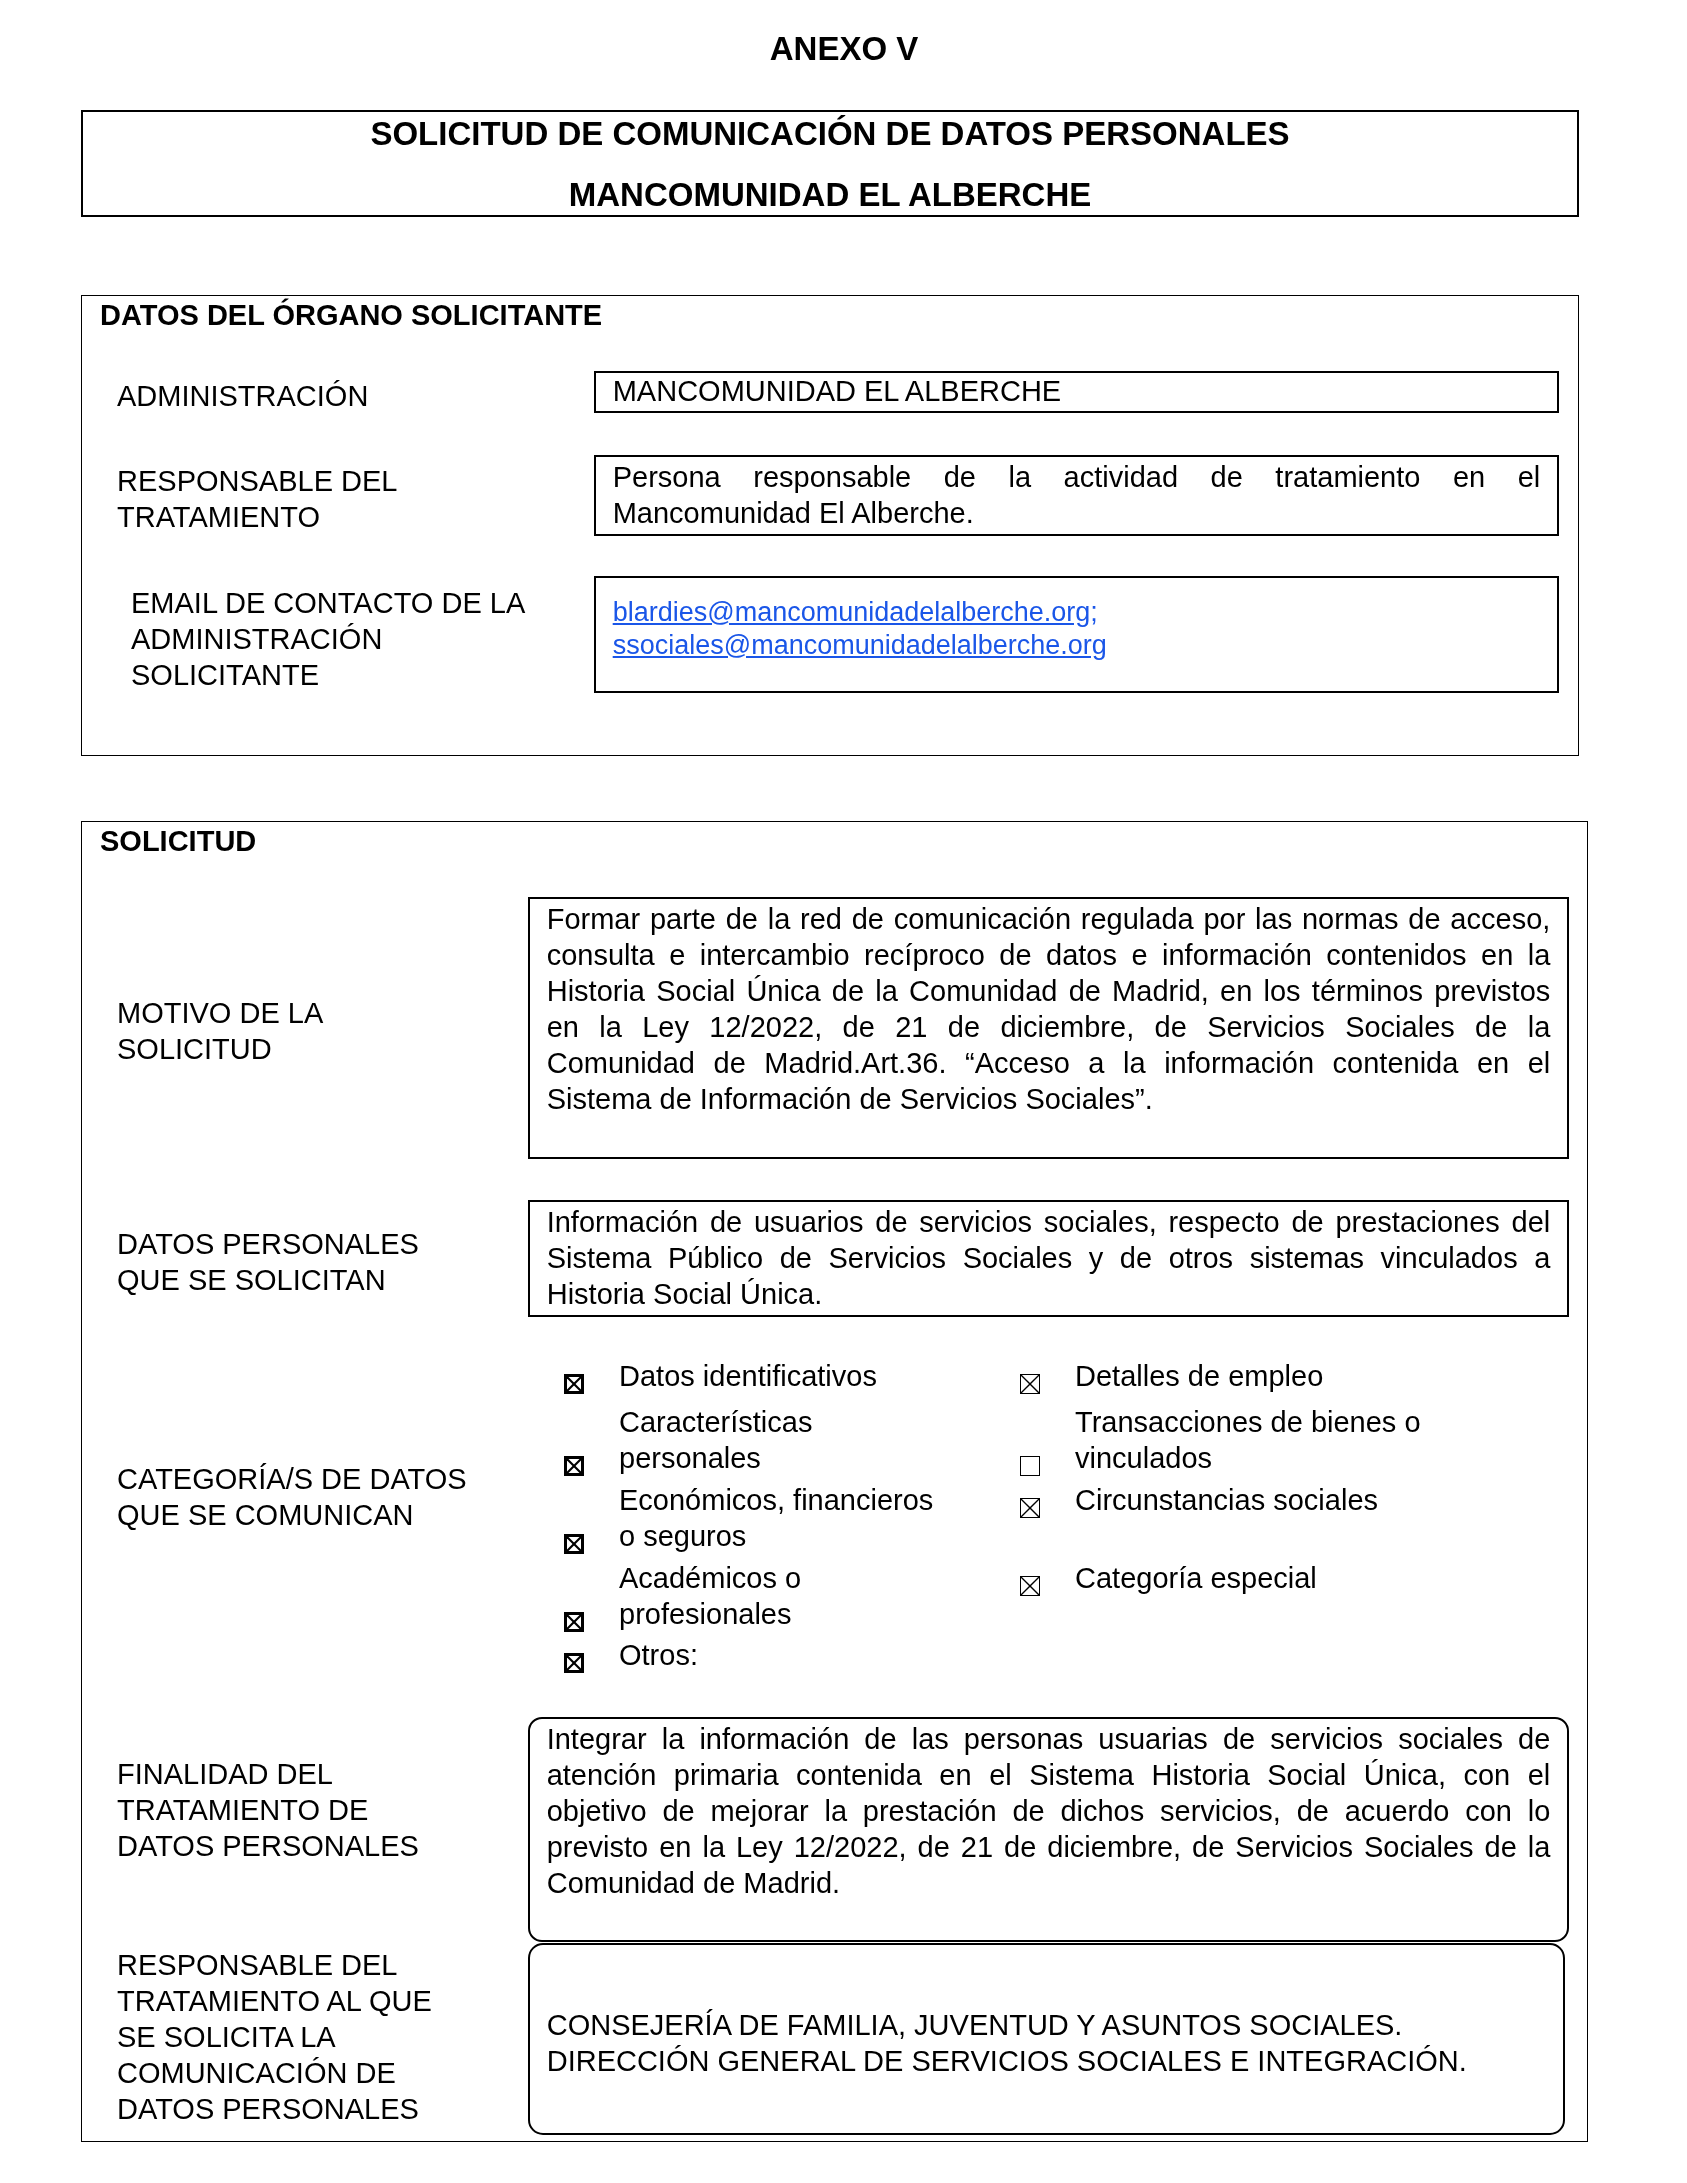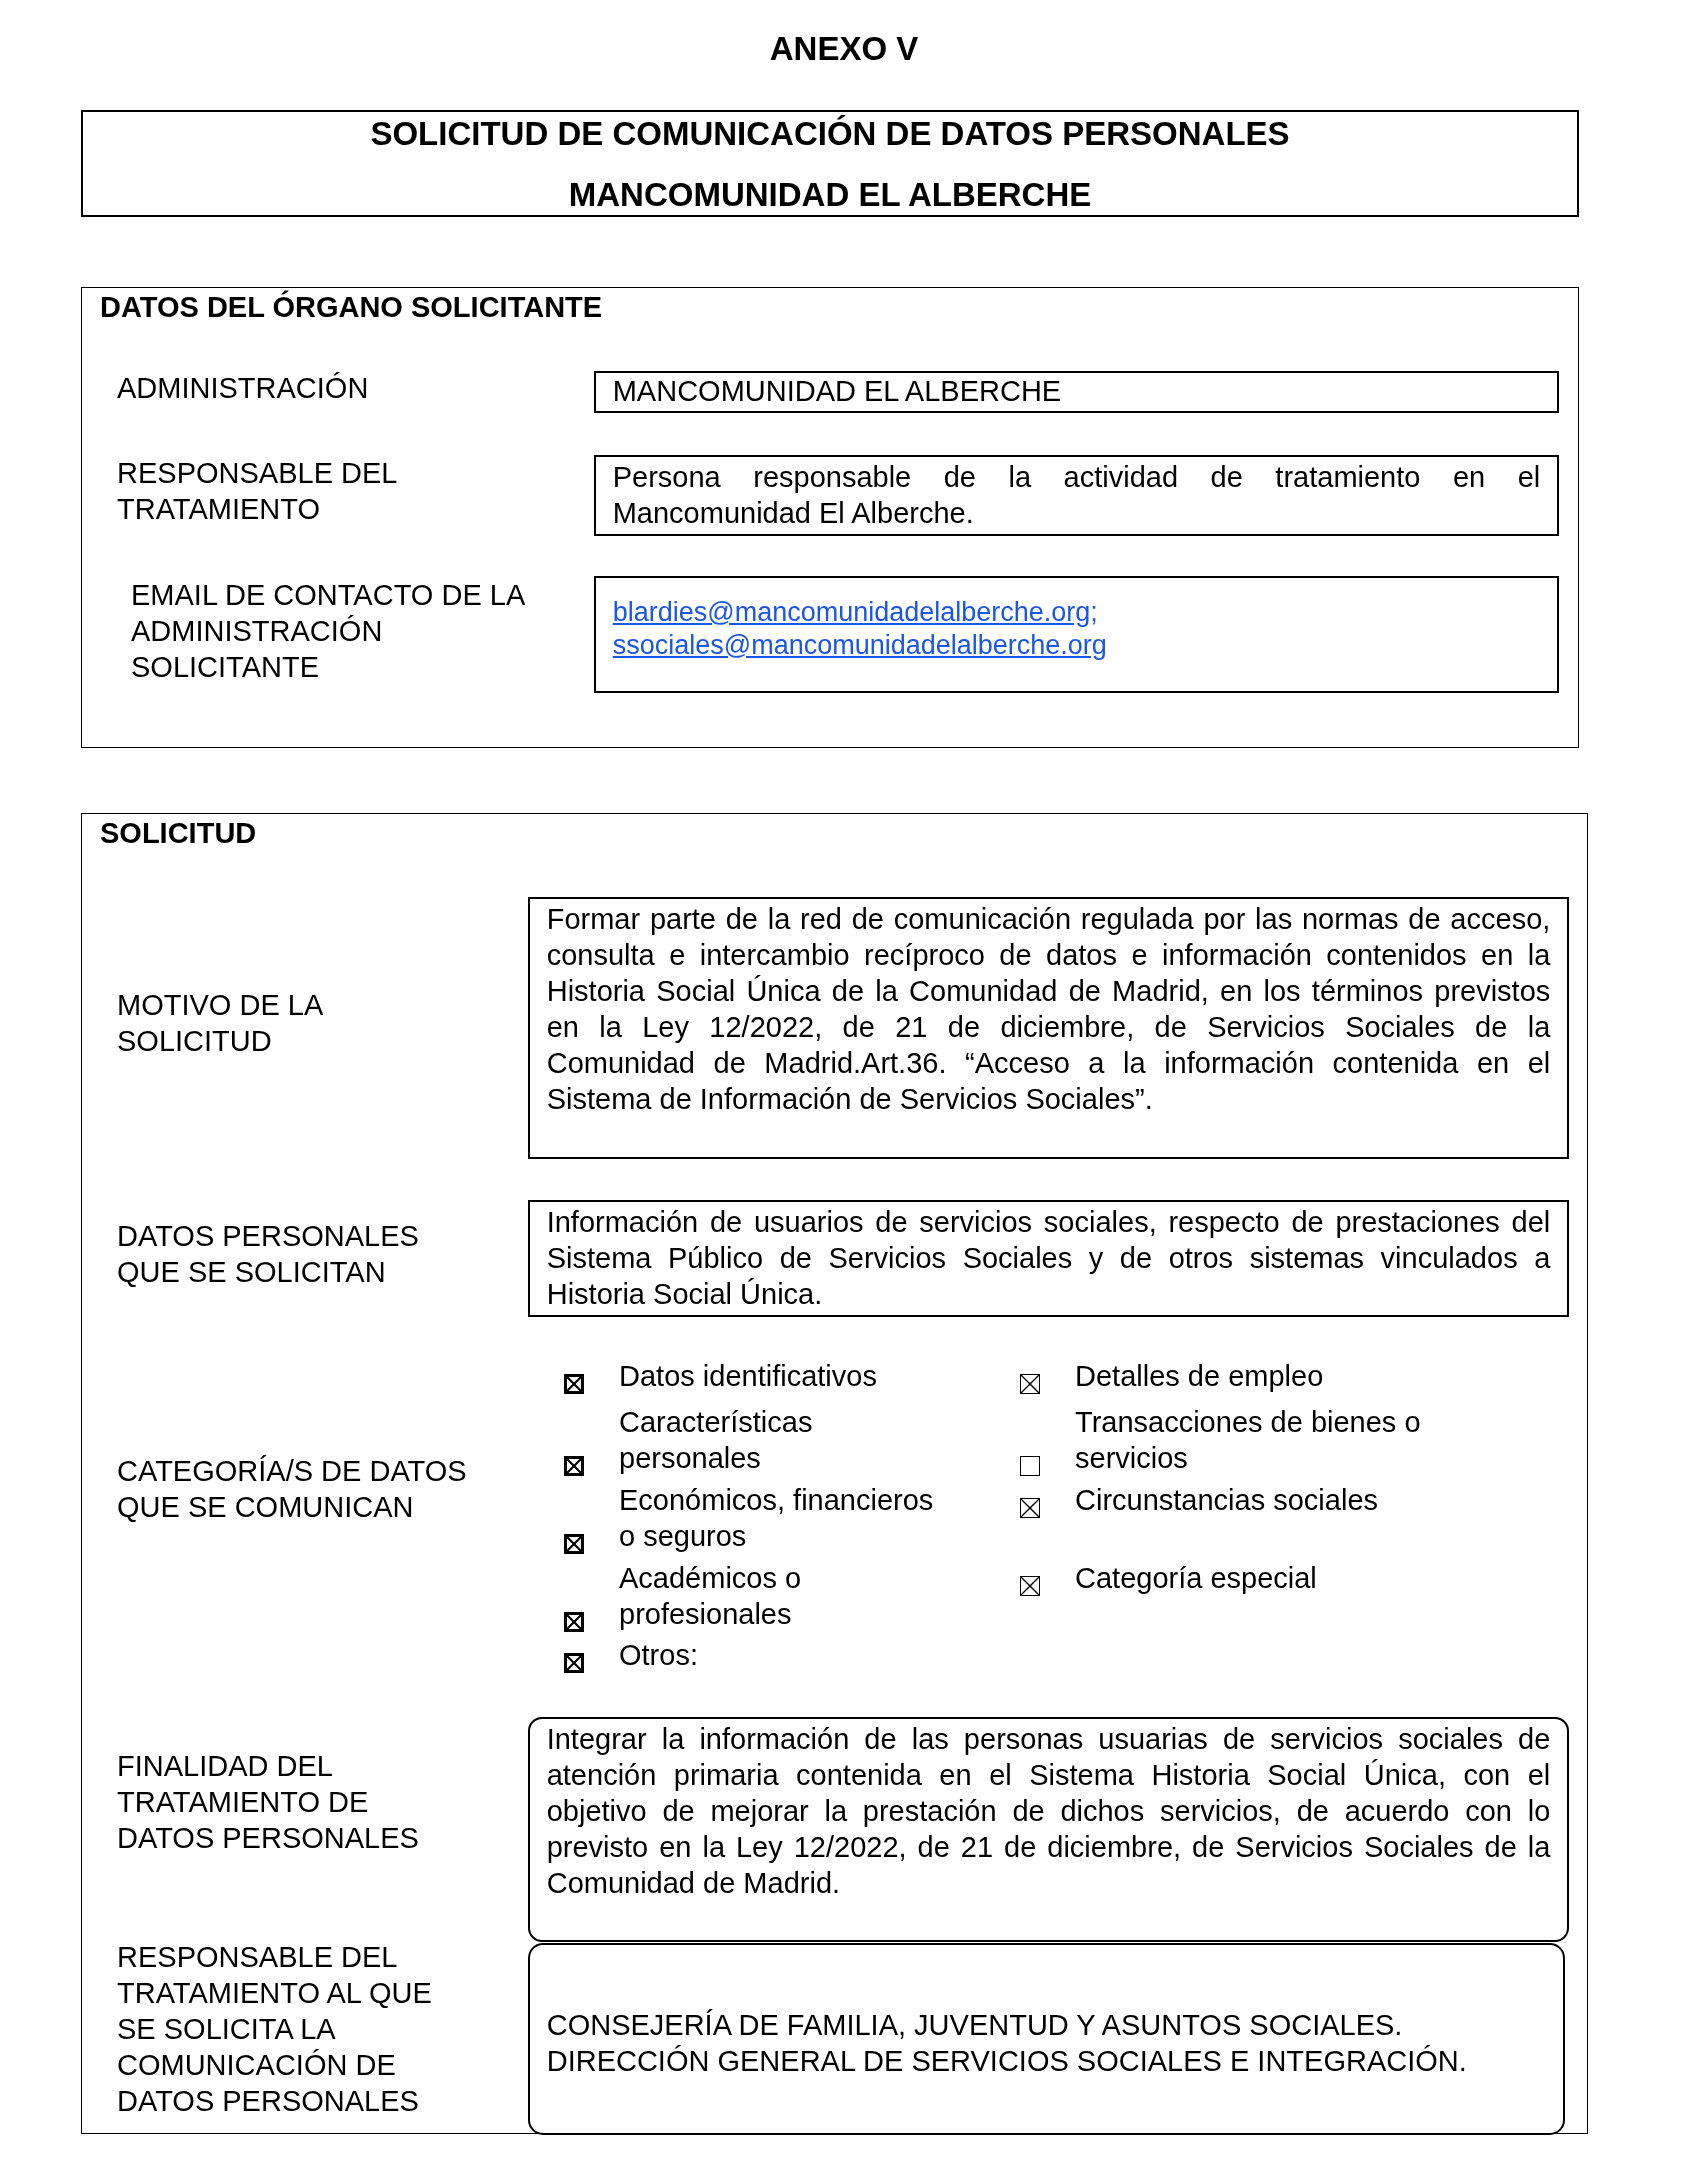--- a/index.html
+++ b/index.html
@@ -1,20 +1,20 @@
 <!DOCTYPE html>
 <html style="font-size:12px"><head>
 <meta charset="utf-8">
 <style>
   html, body { margin:0; padding:0; background:#ffffff; }
   body { width:1688px; height:2183px; position:relative; overflow:hidden;
          font-family:"Liberation Sans", sans-serif; color:#000; }
   .abs { position:absolute; }
   .box { position:absolute; border:2.3px solid #000; box-sizing:border-box; }
-  .box.thin { border-width:1.5px; }
+  .box.thin { border-width:1.5px;margin-top:8px; }
   .anexo { left:0; width:1688px; top:30px; font-size:33px; font-weight:bold; text-align:center; }
   .title-line { position:absolute; left:0; width:100%; font-size:33px; font-weight:bold; text-align:center; }
   .section-head { position:absolute; left:18px; font-size:29px; font-weight:bold; }
   .label { position:absolute; font-size:29px; line-height:36px; }
   .field-text { position:absolute; left:16.7px; right:16.7px; font-size:29px; line-height:36px; text-align:justify; }
   .field-text.left { text-align:left; }
   a.email { color:#1a56e8; text-decoration:underline; display:block; }
   .cb-row { position:absolute; display:flex; align-items:flex-end; }
   .cb { width:20px; height:20px; box-sizing:border-box; border:1.5px solid #000; position:relative; margin-top:9px; margin-right:35px; flex:none; }
   .cb.bold { border-width:3px; }
@@ -172,21 +172,21 @@
         </svg>
       </span>
     <div class="cb-label">
         <div>Detalles de empleo</div>
       </div>
   </div>
   <div class="cb-row" style="left:1020px; top:1404px;">
     <span class="cb"></span>
     <div class="cb-label">
       <div>Transacciones de bienes o</div>
-      <div>servicios</div>
+      <div>vinculados</div>
     </div>
   </div>
   <div class="cb-row" style="left:1020px; top:1482px;">
     <span class="cb">
         <svg viewBox="0 0 20 20" preserveAspectRatio="none">
           <line x1="0" y1="0" x2="20" y2="20" stroke="#000" stroke-width="1.5"></line>
           <line x1="20" y1="0" x2="0" y2="20" stroke="#000" stroke-width="1.5"></line>
         </svg>
       </span>
     <div class="cb-label">

